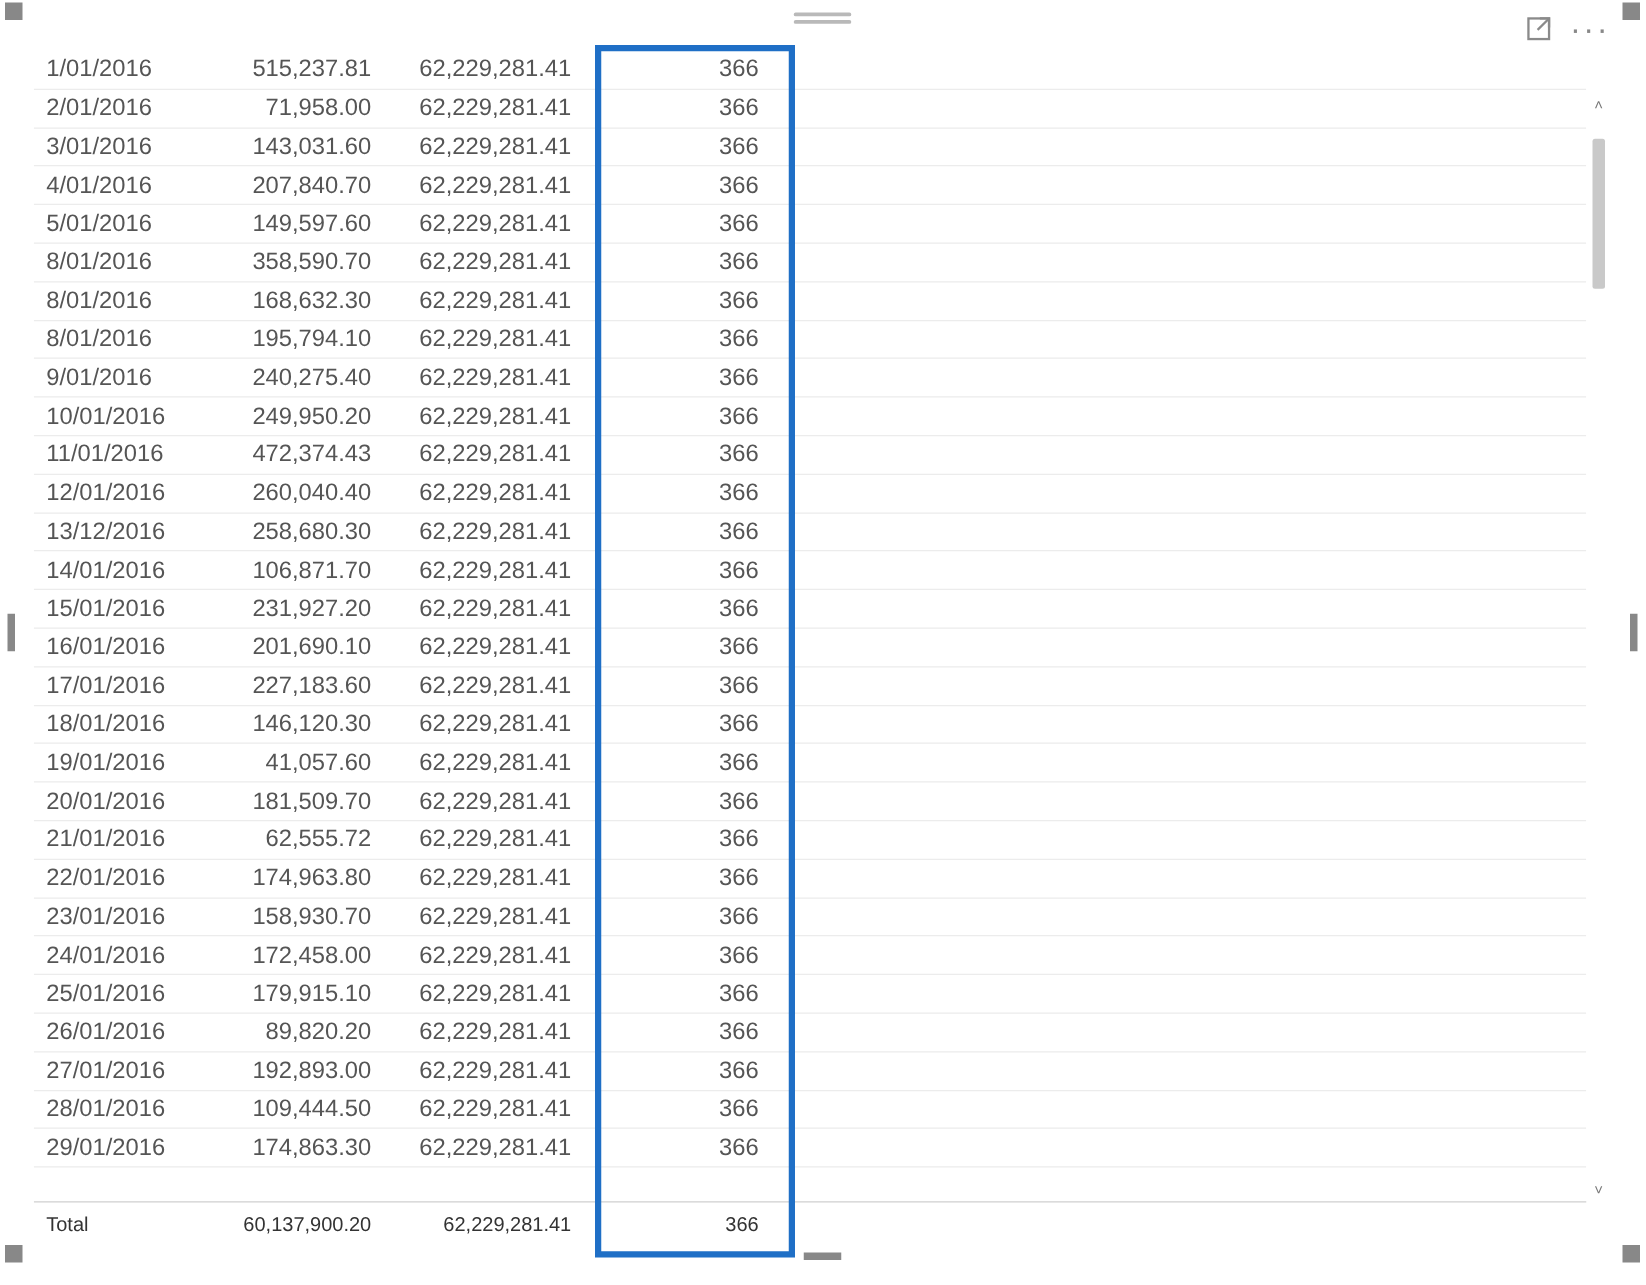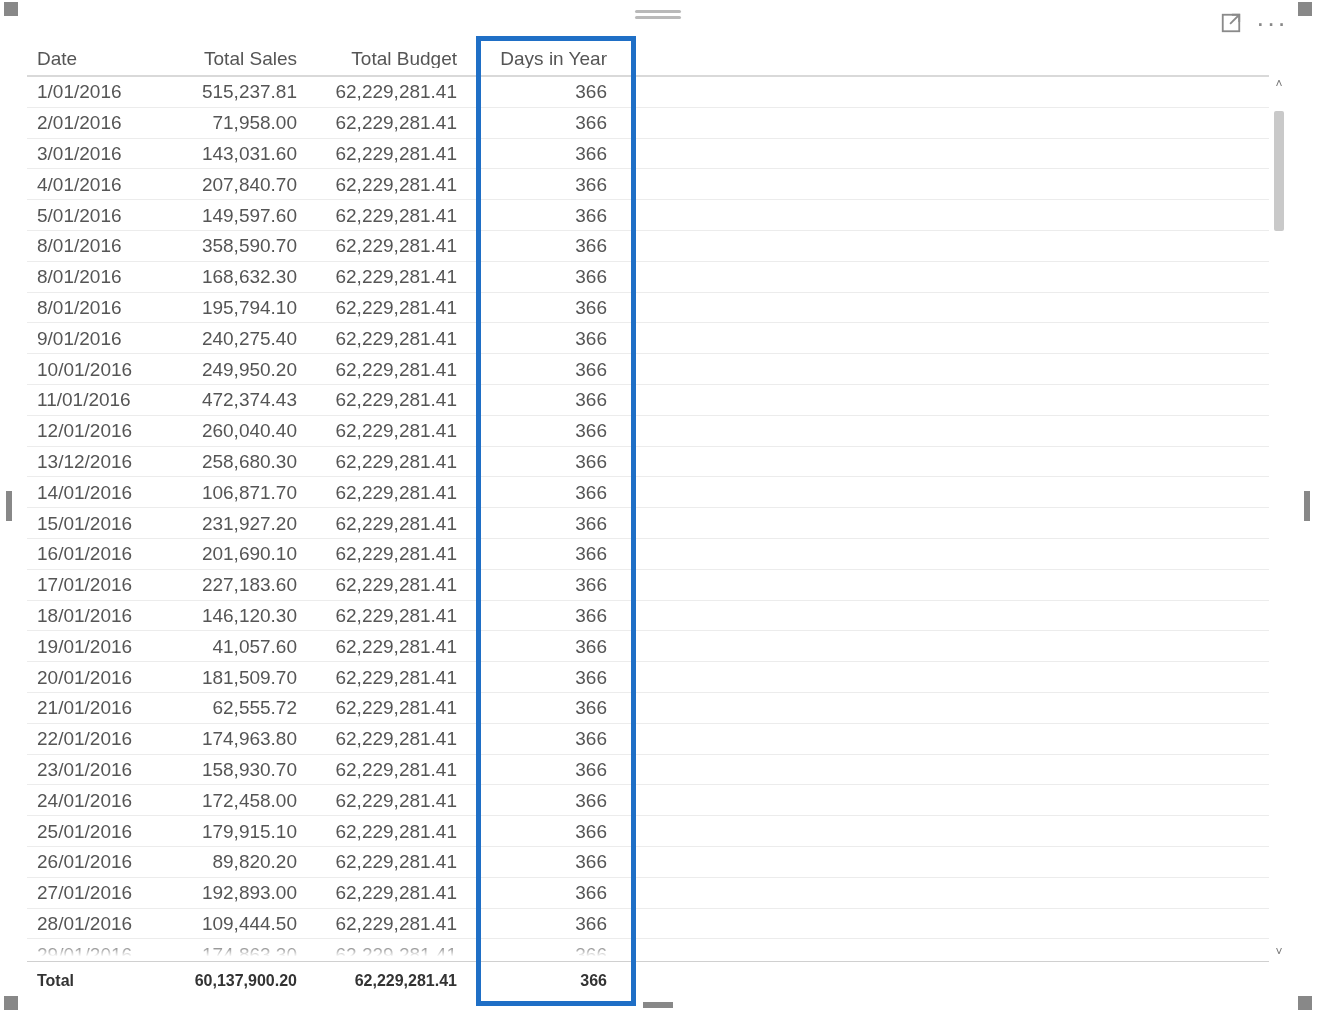--- a/index.html
+++ b/index.html
@@ -98,21 +98,21 @@
     height: 36px;
     border-bottom: 2px solid #d9d9d9;
     font-size: 19px;
     color: #555;
   }
   .row.data {
     border-bottom: 1px solid #ececec;
   }
   .row.total {
     height: 38px;
-    font-weight: 700;
+    font-weight: 400;
     color: #333;
     border-top: 1px solid #d0d0d0;
     background: #fff;
     position: absolute;
     bottom: 0;
     left: 0;
     right: 18px;
   }
   .cell {
     padding: 0 10px;
@@ -200,26 +200,20 @@
           <path d="M13 3 L21 3 L21 11"></path>
           <path d="M11 13 L21 3"></path>
         </svg>
       </span>
       <span class="dots">···</span>
     </div>
 
     <div class="table-wrap">
       <div class="scroll-area">
         <div class="tbl" id="tbl">
-          <div class="row header">
-            <div class="cell c0">Date</div>
-            <div class="cell c1">Total Sales</div>
-            <div class="cell c2">Total Budget</div>
-            <div class="cell c3">Days in Year</div>
-          </div>
           <div id="rows">
               <div class="row data">
                 <div class="cell c0">1/01/2016</div>
                 <div class="cell c1">515,237.81</div>
                 <div class="cell c2">62,229,281.41</div>
                 <div class="cell c3">366</div>
               </div>
               <div class="row data">
                 <div class="cell c0">2/01/2016</div>
                 <div class="cell c1">71,958.00</div>

